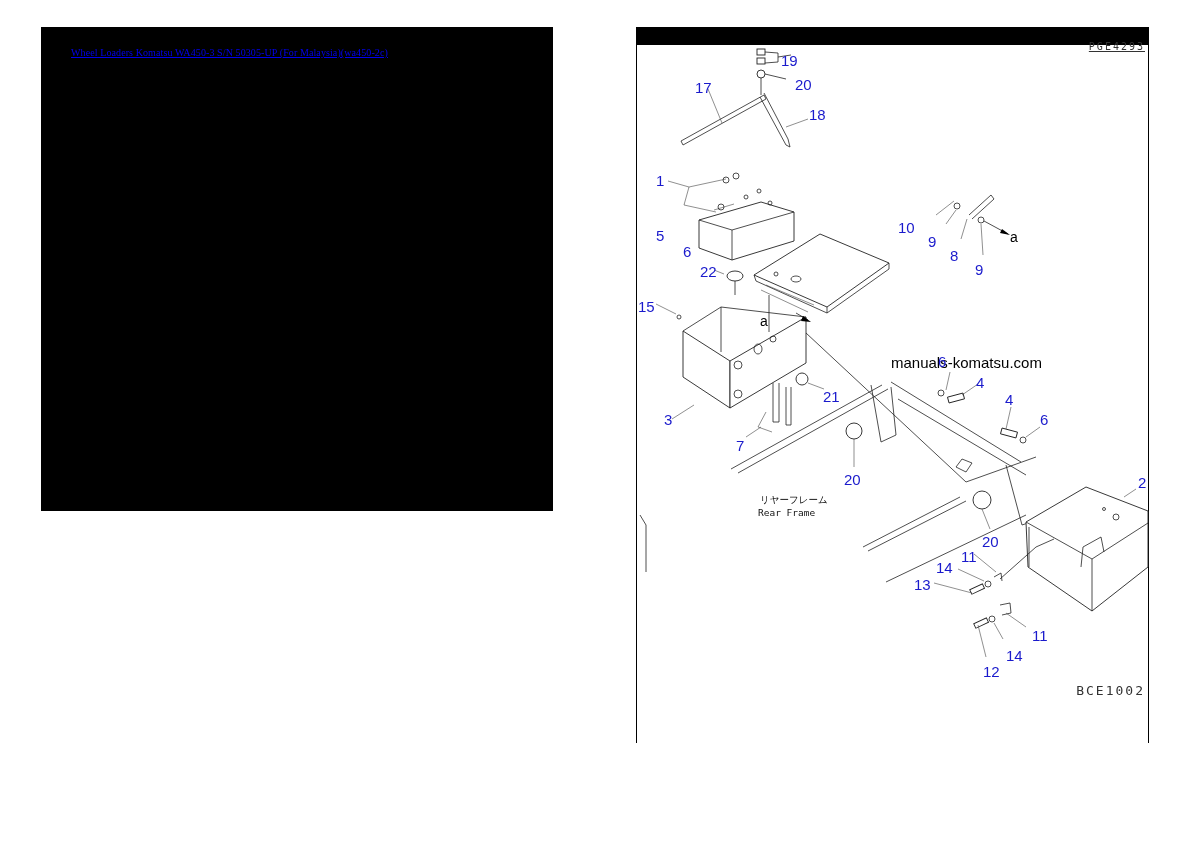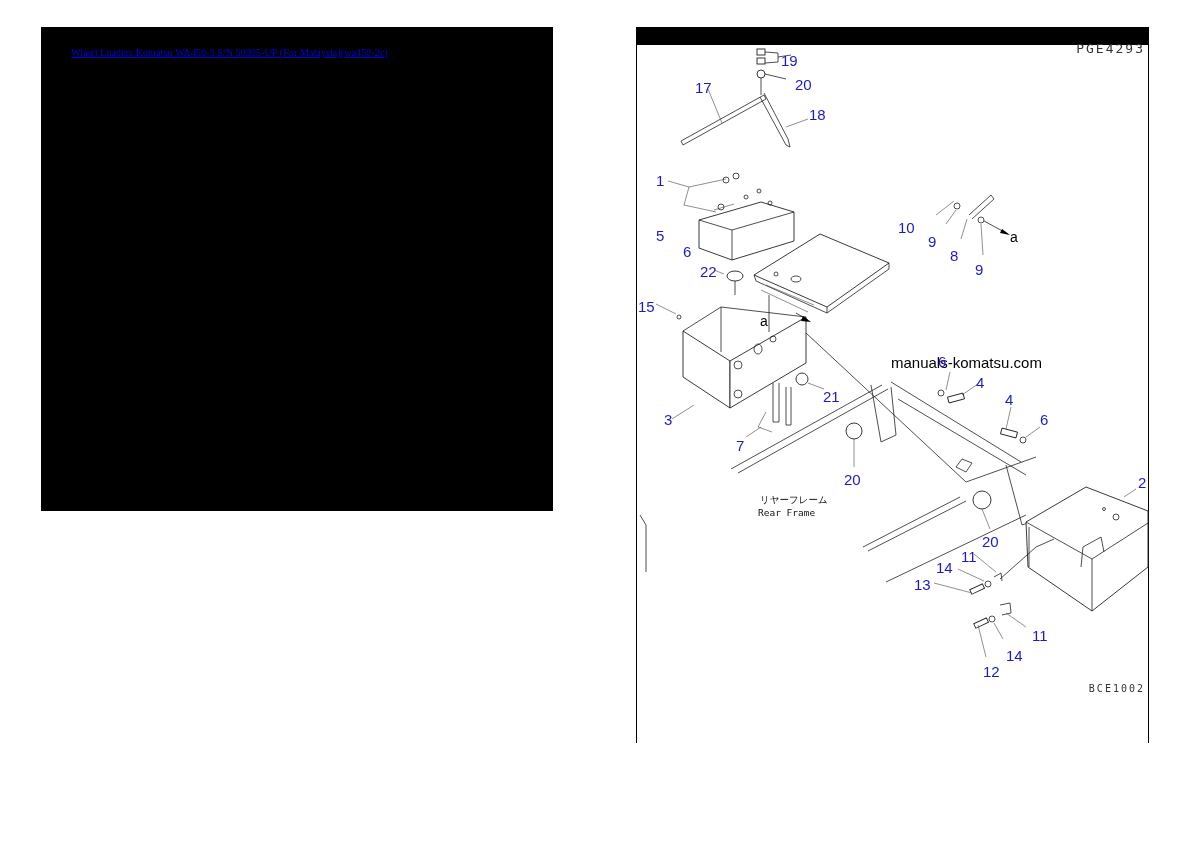--- a/index.html
+++ b/index.html
@@ -20,25 +20,26 @@
     position: absolute; left: 636px; top: 27px; width: 513px; height: 716px;
     background: #ffffff;
   }
   .page-header-bar {
     position: absolute; left: 0; top: 0; width: 513px; height: 18px; background: #000000;
   }
   .border-left { position: absolute; left: 0; top: 18px; width: 1px; height: 698px; background: #000; }
   .border-right { position: absolute; right: 0; top: 18px; width: 1px; height: 698px; background: #000; }
   .diagram { position: absolute; left: 0; top: 0; }
   .code-top {
-    position: absolute; right: 4px; top: 14px; font-size: 13px; letter-spacing: 2px; color: #333;
+    position: absolute; right: 4px; top: 14px; font-size: 10px; letter-spacing: 2px; color: #333;
     font-family: "DejaVu Sans Mono", monospace;
+    text-decoration: underline;
   }
   .code-bottom {
-    position: absolute; right: 4px; top: 656px; font-size: 10px; letter-spacing: 2px; color: #333;
+    position: absolute; right: 4px; top: 656px; font-size: 13px; letter-spacing: 2px; color: #333;
     font-family: "DejaVu Sans Mono", monospace;
   }
   .callout { fill: #1a1acc; font-family: "Liberation Sans", sans-serif; font-size: 15px; }
   .watermark { fill: #000; font-family: "Liberation Sans", sans-serif; font-size: 15px; }
   .frame-label { fill: #111; font-family: "DejaVu Sans Mono", monospace; font-size: 9.5px; }
   .ref-a { fill: #000; font-family: "Liberation Sans", sans-serif; font-size: 14px; }
   .ln { stroke: #222; stroke-width: 0.8; fill: none; }
   .ln-thin { stroke: #444; stroke-width: 0.6; fill: none; }
   .part { stroke: #222; stroke-width: 0.9; fill: #fff; }
 </style>

